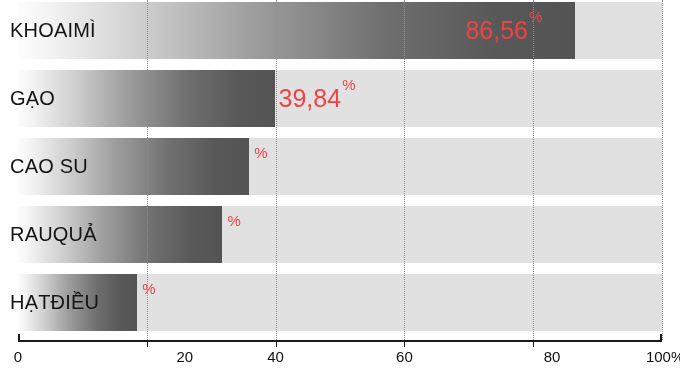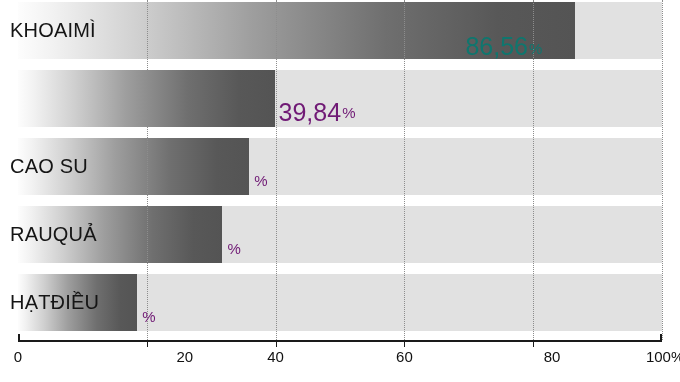--- a/index.html
+++ b/index.html
@@ -56,22 +56,22 @@
     font-size:25px;
     white-space:nowrap;
     z-index:6;
   }
   .val-label .pct{
     font-size:15px;
     align-self:flex-start;
     margin-top:6px;
     margin-left:1px;
   }
-  .val-out{ color:#701a75;margin-top:28px; }
-  .val-in{ color:#0f766e;margin-top:32px; }
+  .val-out{ color:#ef4444; }
+  .val-in{ color:#ef4444; }
 
   .gridline{
     position:absolute;
     top:0;
     width:0;
     border-left:1px dotted #8d8d8d;
     z-index:4;
   }
   .axis-line{
     position:absolute;
@@ -120,20 +120,21 @@
           <div class="fill" style="width: 557.446px;"></div>
           <div class="cat-label">KHOAIMÌ</div>
           <div class="val-label val-in" style="left: 447.446px;">
             <span>86,56</span>
             <span class="pct">%</span>
           </div>
         </div>
         <div class="row" style="top: 70px; height: 57px;">
           <div class="track"></div>
           <div class="fill" style="width: 256.57px;"></div>
+          <div class="cat-label">GẠO</div>
           <div class="val-label val-out" style="left: 260.57px;">
             <span>39,84</span>
             <span class="pct">%</span>
           </div>
         </div>
         <div class="row" style="top: 138px; height: 57px;">
           <div class="track"></div>
           <div class="fill" style="width: 231.26px;"></div>
           <div class="cat-label">CAO SU</div>
           <div class="val-label val-out" style="left: 235.26px;">

